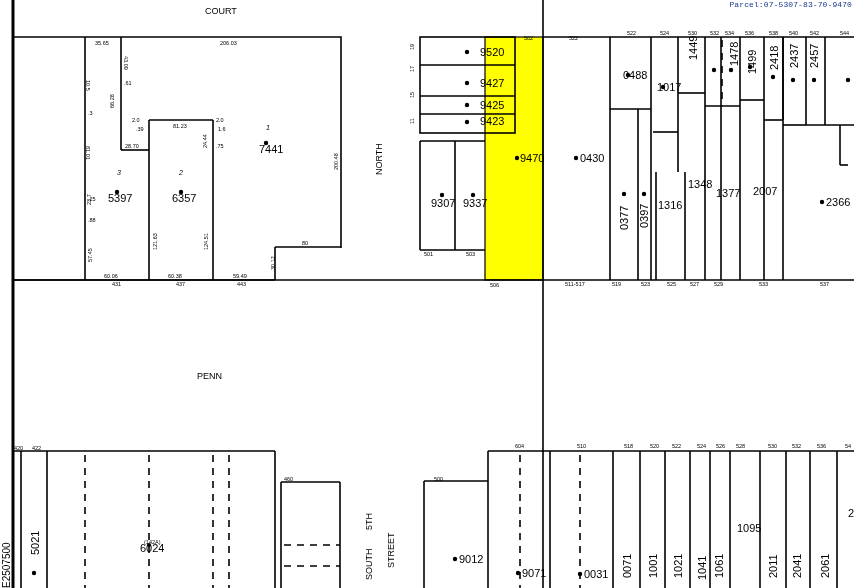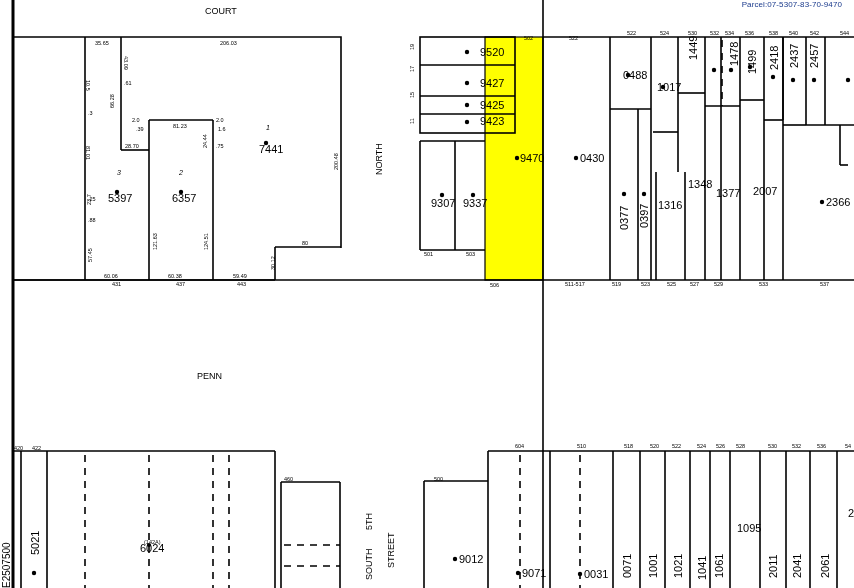--- a/index.html
+++ b/index.html
@@ -6,21 +6,21 @@
   body { width: 854px; height: 588px; overflow: hidden; position: relative; font-family: "Liberation Sans", sans-serif; }
   #map { position: absolute; left: 0; top: 0; width: 854px; height: 588px; }
   .ln { stroke: #000; stroke-width: 1.6; fill: none; }
   .dash { stroke: #000; stroke-width: 1.6; fill: none; stroke-dasharray: 7 6; }
   .street { font-family: "Liberation Sans", sans-serif; font-size: 9px; fill: #000; }
   .pin { font-family: "Liberation Sans", sans-serif; font-size: 11px; fill: #000; }
   .dim { font-family: "Liberation Sans", sans-serif; font-size: 5.5px; fill: #000; }
   .lot { font-family: "Liberation Sans", sans-serif; font-size: 7px; fill: #000; font-style: italic; }
   .dot { fill: #000; }
   .sel { fill: #ffff00; stroke: #000; stroke-width: 1.2; }
-  .parcel-id { position: absolute; right: 12px; top: 0px; font-family: Liberation Sans, sans-serif; font-size: 8px; color: #1a3a8c; letter-spacing: 0.1px; padding-left: 12px; }
+  .parcel-id { position: absolute; right: 2px; top: 0px; font-family: Liberation Mono, monospace; font-size: 8px; color: #1a3a8c; letter-spacing: 0.1px; padding-left: 12px; }
   .grid-label { font-family: "Liberation Sans", sans-serif; font-size: 10px; fill: #000; }
 </style>
 </head>
 <body>
 
 <div class="parcel-id">Parcel:07-5307-83-70-9470</div>
 
 <svg id="map" viewBox="0 0 854 588" xmlns="http://www.w3.org/2000/svg">
 
   <rect class="sel" x="485" y="37" width="58" height="243"></rect>

